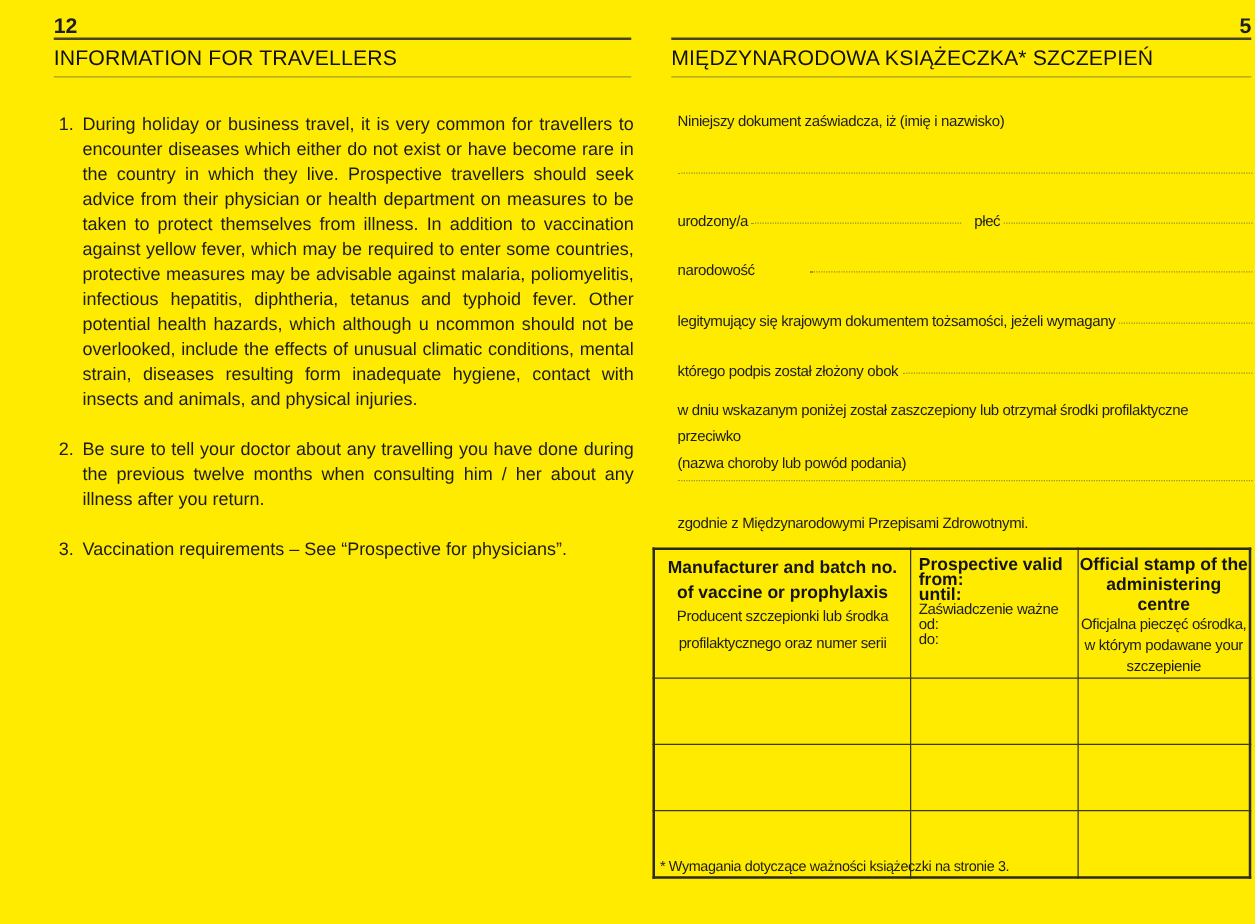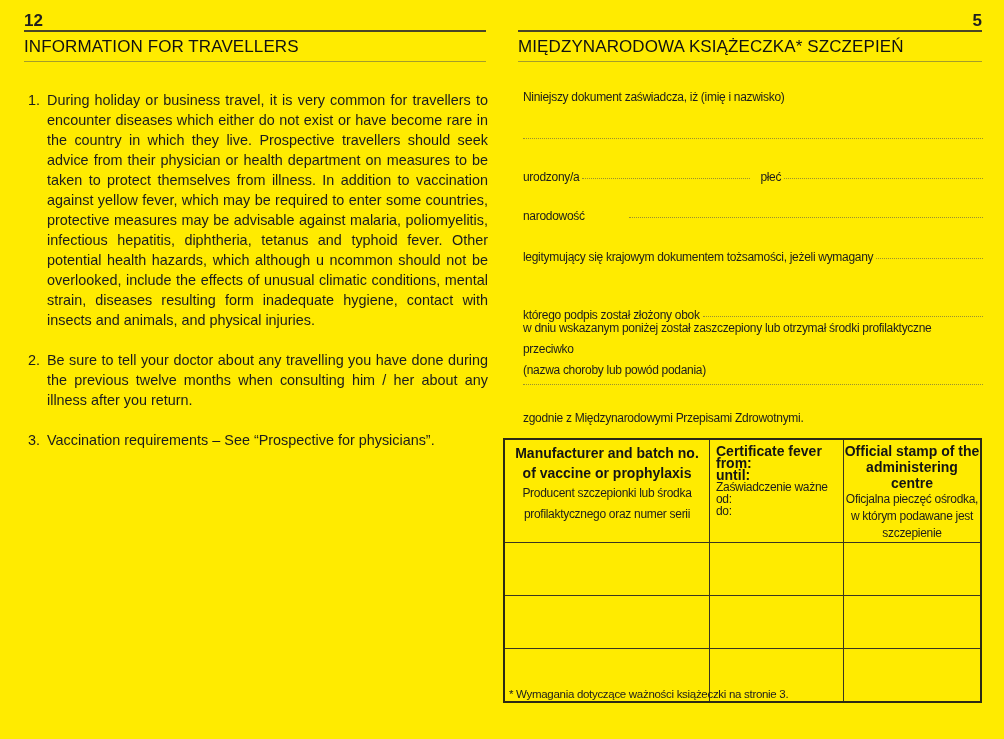--- a/index.html
+++ b/index.html
@@ -3,21 +3,21 @@
 <meta charset="utf-8">
 <style>
   html, body { margin: 0; padding: 0; }
   body {
     width: 1004px; height: 739px; overflow: hidden;
     background: #ffeb00;
     font-family: "Liberation Sans", sans-serif;
     color: #1a1a1a;
     position: relative;
   }
-  .page { position: absolute; top: 0; height: 645px; }
+  .page { position: absolute; top: 0; height: 645px; margin-left: 19px; }
   .page-left { left: 0; width: 500px; }
   .page-right { left: 500px; width: 504px; }
 
   .page-num { position: absolute; top: 11px; font-size: 17px; font-weight: bold; color: #1f1f1f; }
   .page-left .page-num { left: 24px; }
   .page-right .page-num { right: 22px; }
 
   .rule-thick { position: absolute; top: 30px; height: 2px; background: #4a4526; }
   .rule-thin { position: absolute; top: 61px; height: 1px; background: #a59d2a; }
   .page-left .rule-thick, .page-left .rule-thin { left: 24px; width: 462px; }
@@ -105,21 +105,21 @@
   <div class="form-row" style="top:209px;gap:41px;">
     <span>narodowość</span>
     <span class="dots"></span>
   </div>
 
   <div class="form-row" style="top:250px;">
     <span>legitymujący się krajowym dokumentem tożsamości, jeżeli wymagany</span>
     <span class="dots"></span>
   </div>
 
-  <div class="form-row" style="top:308px;">
+  <div class="form-row" style="top:290px;">
     <span>którego podpis został złożony obok</span>
     <span class="dots"></span>
   </div>
 
   <div class="form-text" style="top:318px;">
     <div>w dniu wskazanym poniżej został zaszczepiony lub otrzymał środki profilaktyczne przeciwko</div>
     <div>(nazwa choroby lub powód podania)</div>
   </div>
   <div class="dotline" style="top:384px;"></div>
 
@@ -128,32 +128,32 @@
   <table class="vacc-table">
     <thead>
       <tr>
         <th class="col1">
           <span class="h-en">Manufacturer and batch no.</span>
           <span class="h-en">of vaccine or prophylaxis</span>
           <span class="h-pl">Producent szczepionki lub środka</span>
           <span class="h-pl">profilaktycznego oraz numer serii</span>
         </th>
         <th class="col2">
-          <span class="h-en">Certificate fever</span>
+          <span class="h-en">Prospective valid</span>
           <span class="h-en">from:</span>
           <span class="h-en">until:</span>
           <span class="h-pl">Zaświadczenie ważne</span>
           <span class="h-pl">od:</span>
           <span class="h-pl">do:</span>
         </th>
         <th class="col3">
           <span class="h-en">Official stamp of the</span>
           <span class="h-en">administering centre</span>
           <span class="h-pl">Oficjalna pieczęć ośrodka,</span>
-          <span class="h-pl">w którym podawane jest</span>
+          <span class="h-pl">w którym podawane your</span>
           <span class="h-pl">szczepienie</span>
         </th>
       </tr>
     </thead>
     <tbody>
       <tr>
         <td class="col1"></td>
         <td class="col2"></td>
         <td class="col3"></td>
       </tr>

